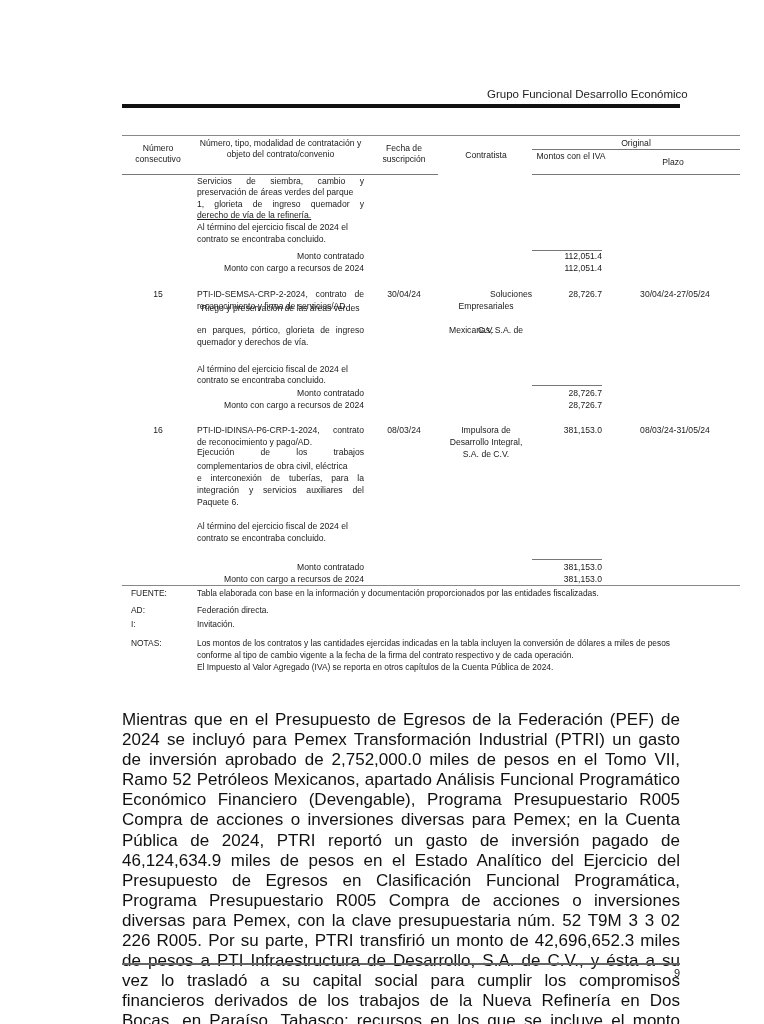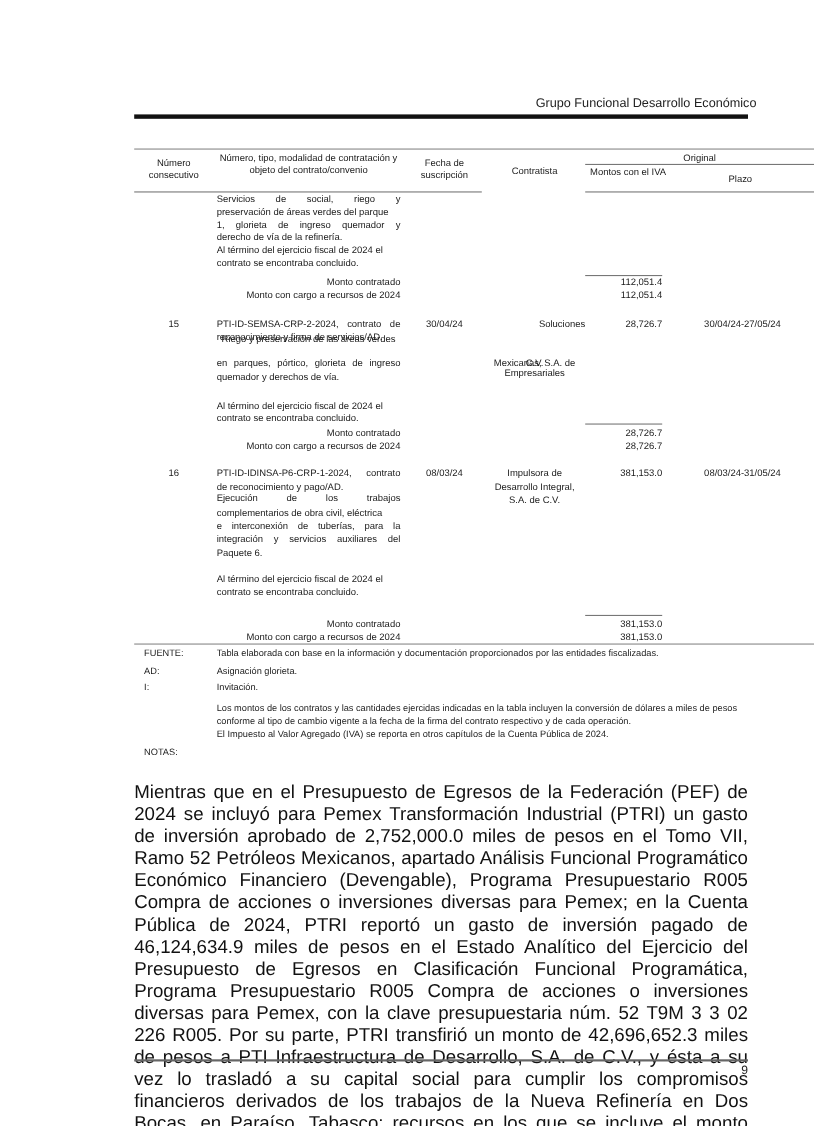--- a/index.html
+++ b/index.html
@@ -66,45 +66,45 @@
 
   <div class="t c num-col" style="top:143px;">Número consecutivo</div>
   <div class="t c" style="left:197px; width:167px; top:138px;">Número, tipo, modalidad de contratación y objeto del contrato/convenio</div>
   <div class="t c fecha-col" style="top:143px;">Fecha de suscripción</div>
   <div class="t c contr-col" style="top:150px;">Contratista</div>
   <div class="t c" style="left:532px; width:208px; top:138px;">Original</div>
   <div class="t c monto-col" style="left:536px; width:70px; top:151px;">Montos con el IVA</div>
   <div class="t c" style="left:606px; width:134px; top:157px;">Plazo</div>
 
   <div>
-    <div class="t jl desc" style="top:176px;">Servicios de social, riego y</div>
+    <div class="t jl desc" style="top:176px;">Servicios de siembra, cambio y</div>
     <div class="t desc" style="top:187px;">preservación de áreas verdes del parque</div>
     <div class="t jl desc" style="top:199px;">1, glorieta de ingreso quemador y</div>
-    <div class="t desc" style="top:210px;">derecho de vía de la refinería.</div>
+    <div class="t desc" style="top:210px;text-decoration:underline;">derecho de vía de la refinería.</div>
     <div class="t desc" style="top:222px;">Al término del ejercicio fiscal de 2024 el</div>
     <div class="t desc" style="top:234px;">contrato se encontraba concluido.</div>
     <div class="t r desc" style="top:251px;">Monto contratado</div>
     <div class="t r desc" style="top:263px;">Monto con cargo a recursos de 2024</div>
     <div class="hline" style="left:532px; top:250px; width:70px;"></div>
     <div class="t r monto-col" style="top:251px;">112,051.4</div>
     <div class="t r monto-col" style="top:263px;">112,051.4</div>
   </div>
 
   <div>
     <div class="t c num-col" style="top:289px;">15</div>
     <div class="t jl desc" style="top:289px;">PTI-ID-SEMSA-CRP-2-2024, contrato de</div>
     <div class="t desc" style="top:301px;">reconocimiento y firma de servicios/AD.</div>
     <div class="t desc" style="top:303px;text-align:center;">Riego y preservación de las áreas verdes</div>
     <div class="t jl desc" style="top:325px;">en parques, pórtico, glorieta de ingreso</div>
     <div class="t desc" style="top:337px;">quemador y derechos de vía.</div>
     <div class="t desc" style="top:364px;">Al término del ejercicio fiscal de 2024 el</div>
     <div class="t desc" style="top:375px;">contrato se encontraba concluido.</div>
     <div class="t c fecha-col" style="top:289px;">30/04/24</div>
     <div class="t c contr-col" style="top:289px;text-align:right;">Soluciones</div>
-    <div class="t c contr-col" style="top:301px;margin-top:33px;">Empresariales</div>
+    <div class="t c contr-col" style="top:301px;">Empresariales</div>
     <div class="t c contr-col" style="top:325px;">Mexicanas, S.A. de</div>
     <div class="t c contr-col" style="top:325px;">C.V.</div>
     <div class="t r monto-col" style="top:289px;">28,726.7</div>
     <div class="t c plazo-col" style="top:289px;">30/04/24-27/05/24</div>
     <div class="t r desc" style="top:388px;">Monto contratado</div>
     <div class="t r desc" style="top:400px;">Monto con cargo a recursos de 2024</div>
     <div class="hline" style="left:532px; top:385px; width:70px;"></div>
     <div class="t r monto-col" style="top:388px;">28,726.7</div>
     <div class="t r monto-col" style="top:400px;">28,726.7</div>
   </div>
@@ -133,24 +133,24 @@
     <div class="t r monto-col" style="top:574px;">381,153.0</div>
   </div>
 
   <div class="hline" style="left:122px; top:585px; width:618px; background:#888;"></div>
 </div>
 
 <div>
   <div class="t notes" style="left:131px; top:588px;">FUENTE:</div>
   <div class="t notes" style="left:197px; top:588px; width:543px;">Tabla elaborada con base en la información y documentación proporcionados por las entidades fiscalizadas.</div>
   <div class="t notes" style="left:131px; top:605px;">AD:</div>
-  <div class="t notes" style="left:197px; top:605px;">Asignación glorieta.</div>
+  <div class="t notes" style="left:197px; top:605px;">Federación directa.</div>
   <div class="t notes" style="left:131px; top:619px;">I:</div>
   <div class="t notes" style="left:197px; top:619px;">Invitación.</div>
-  <div class="t notes" style="left:131px; top:638px;margin-top:40px;">NOTAS:</div>
+  <div class="t notes" style="left:131px; top:638px;">NOTAS:</div>
   <div class="t notes" style="left:197px; top:638px; width:545px; white-space:nowrap;">Los montos de los contratos y las cantidades ejercidas indicadas en la tabla incluyen la conversión de dólares a miles de pesos</div>
   <div class="t notes" style="left:197px; top:650px; white-space:nowrap;">conforme al tipo de cambio vigente a la fecha de la firma del contrato respectivo y de cada operación.</div>
   <div class="t notes" style="left:197px; top:662px; white-space:nowrap;">El Impuesto al Valor Agregado (IVA) se reporta en otros capítulos de la Cuenta Pública de 2024.</div>
 </div>
 
 <div class="abs para">Mientras que en el Presupuesto de Egresos de la Federación (PEF) de 2024 se incluyó para Pemex Transformación Industrial (PTRI) un gasto de inversión aprobado de 2,752,000.0 miles de pesos en el Tomo VII, Ramo 52 Petróleos Mexicanos, apartado Análisis Funcional Programático Económico Financiero (Devengable), Programa Presupuestario R005 Compra de acciones o inversiones diversas para Pemex; en la Cuenta Pública de 2024, PTRI reportó un gasto de inversión pagado de 46,124,634.9 miles de pesos en el Estado Analítico del Ejercicio del Presupuesto de Egresos en Clasificación Funcional Programática, Programa Presupuestario R005 Compra de acciones o inversiones diversas para Pemex, con la clave presupuestaria núm. 52 T9M 3 3 02 226 R005. Por su parte, PTRI transfirió un monto de 42,696,652.3 miles de pesos a PTI Infraestructura de Desarrollo, S.A. de C.V., y ésta a su vez lo trasladó a su capital social para cumplir los compromisos financieros derivados de los trabajos de la Nueva Refinería en Dos Bocas, en Paraíso, Tabasco; recursos en los que se incluye el monto ejercido de 11,110,412.5 miles de pesos en los contratos del Paquete 6.</div>
 
 <div class="abs footer-rule"></div>
 <div class="abs page-num">9</div>
 

